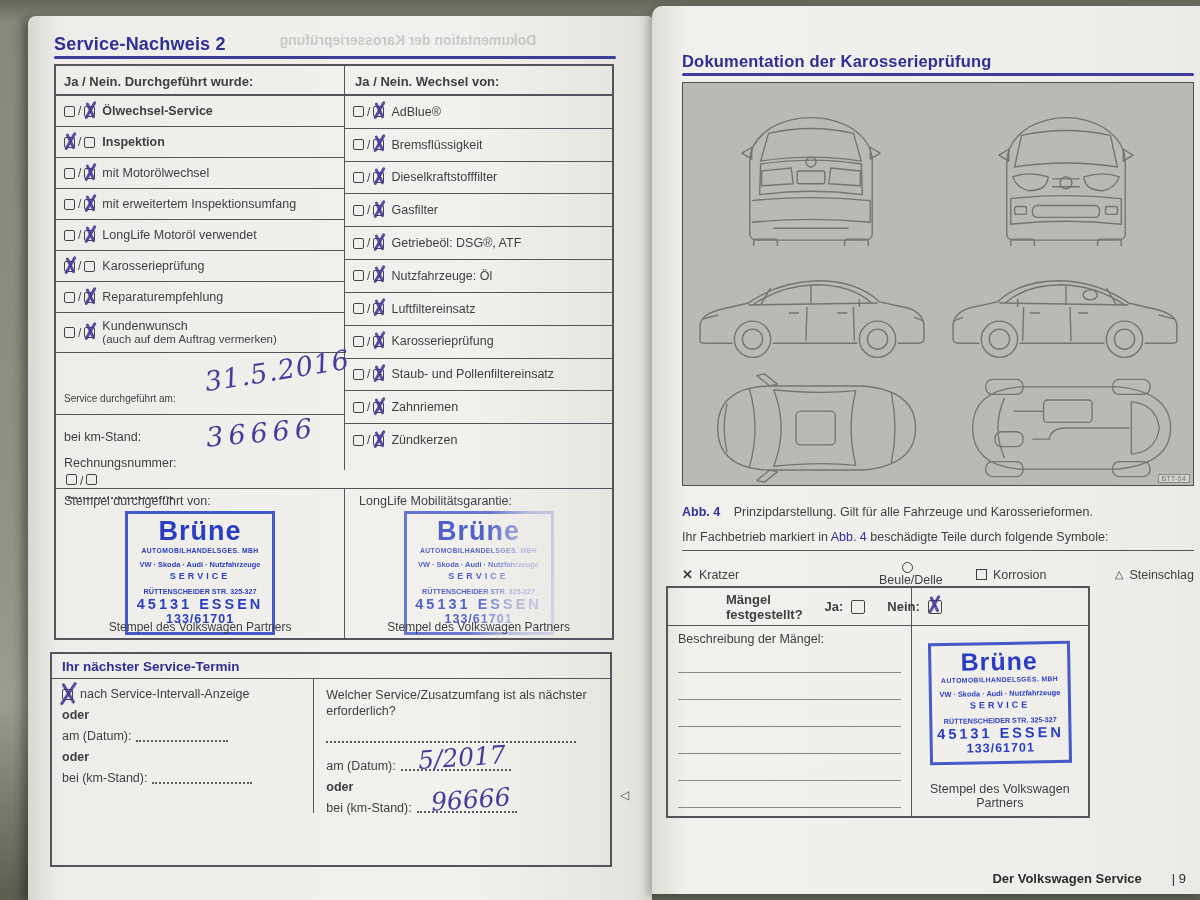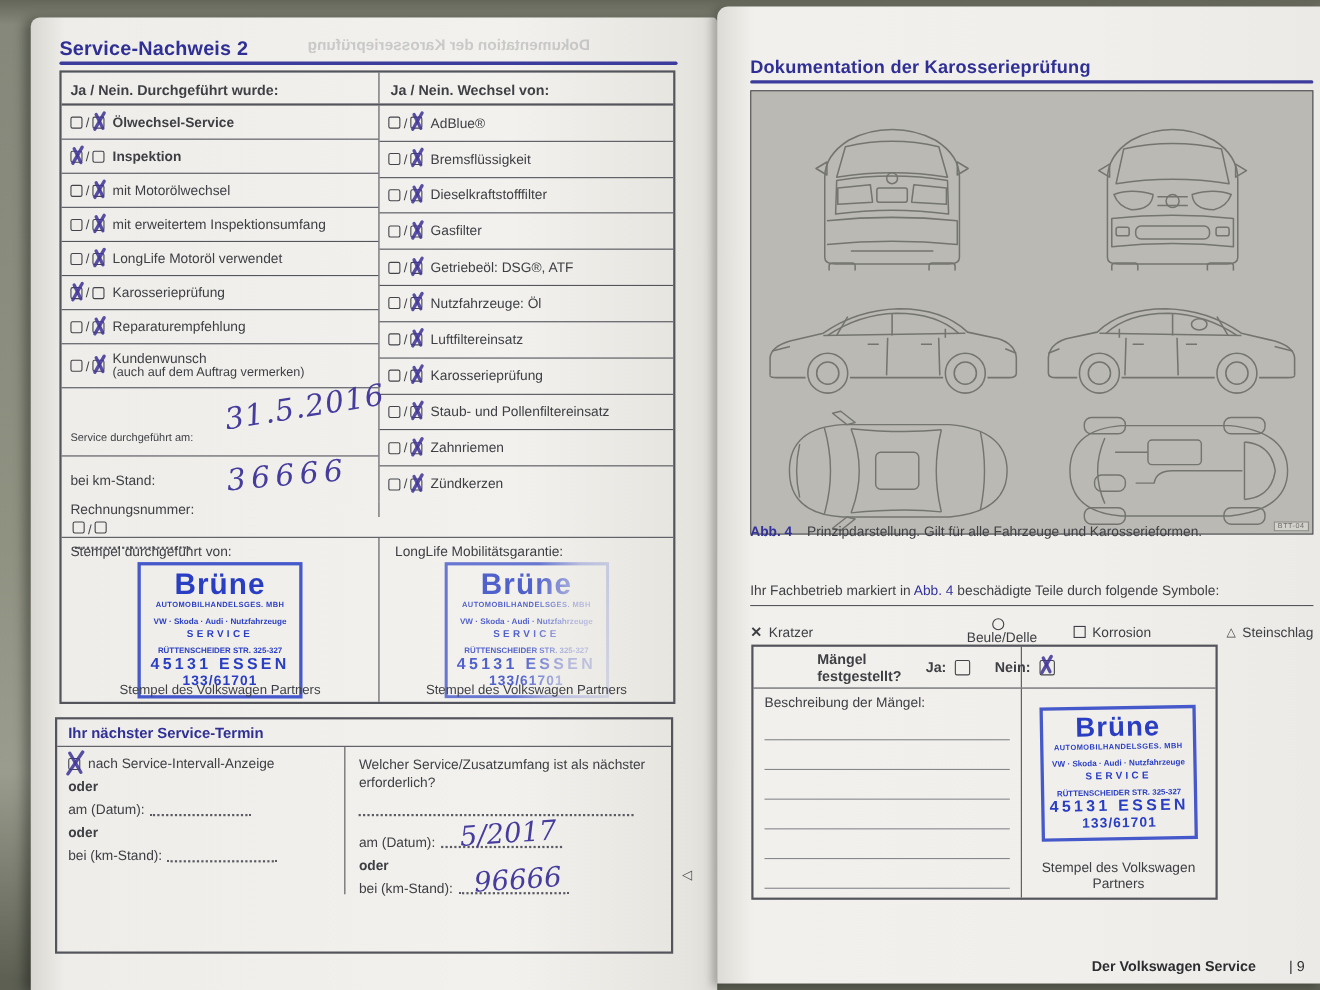--- a/index.html
+++ b/index.html
@@ -111,34 +111,34 @@
 
   
   .panel { position:absolute; left:30px; top:76px; width:512px; height:404px;
     background:#bab9b3; border:1.4px solid #4c4d52;
     display:grid; grid-template-columns:50% 50%; grid-template-rows:168px 118px 118px;
     align-items:center; justify-items:center; }
   .panel svg { display:block; }
   .fig-code { position:absolute; right:3px; bottom:2px; font-size:6.5px; color:#70716c;
     background:#d2d1cb; border:.8px solid #8b8c86; padding:0 3px; letter-spacing:.5px; }
 
-  .caption { position:absolute; left:30px; top:470px; font-size:12.5px; }
+  .caption { position:absolute; left:30px; top:499px; font-size:12.5px; }
   .caption .abb { font-weight:bold; color:#32329a; margin-right:10px; }
   .intro { position:absolute; left:30px; top:524px; width:512px; font-size:12.5px;
     padding-bottom:6px; border-bottom:1.4px solid #55565c; }
   .symbols { position:absolute; left:30px; top:556px; width:512px; display:flex; font-size:12.5px; }
   .symbols .sym { display:flex; align-items:center; }
   .symbols .s1 { width:165px; } .symbols .s2 { width:131px;flex-direction:column; } .symbols .s3 { width:140px; }
   .sym .ic { margin-right:6px; color:#3e3f44; }
   .ic-x { font-weight:bold; font-size:13px; }
   .ic-circle { width:11px; height:11px; border:1.4px solid #3e3f44; border-radius:50%; display:inline-block; margin-right:6px; }
   .ic-square { width:11px; height:11px; border:1.4px solid #3e3f44; display:inline-block; margin-right:6px; }
   .ic-tri { font-size:11px; }
 
-  .mangel { position:absolute; left:31px; top:580px; width:424px; height:232px; border:2px solid #53545c; }
+  .mangel { position:absolute; left:14px; top:580px; width:424px; height:232px; border:2px solid #53545c; }
   .mg-head { display:flex; height:38px; border-bottom:1.6px solid #53545c; }
   .mg-head .hl { width:58%; border-right:1.6px solid #53545c; display:flex; align-items:center; overflow:visible; }
   .mg-head .q-label { font-weight:bold; font-size:13px; margin-left:58px; }
   .mg-head .jn { display:flex; align-items:center; font-weight:bold; font-size:13px; margin-left:22px; }
   .mg-head .cbl { width:14px; height:14px; margin-left:8px; }
   .mg-body { display:flex; height:190px; }
   .mg-desc { width:58%; border-right:1.6px solid #53545c; padding:6px 10px 0; font-size:12.5px; }
   .dline { height:27px; border-bottom:1.1px solid #86878c; }
   .mg-stamp { flex:1; position:relative; }
 

